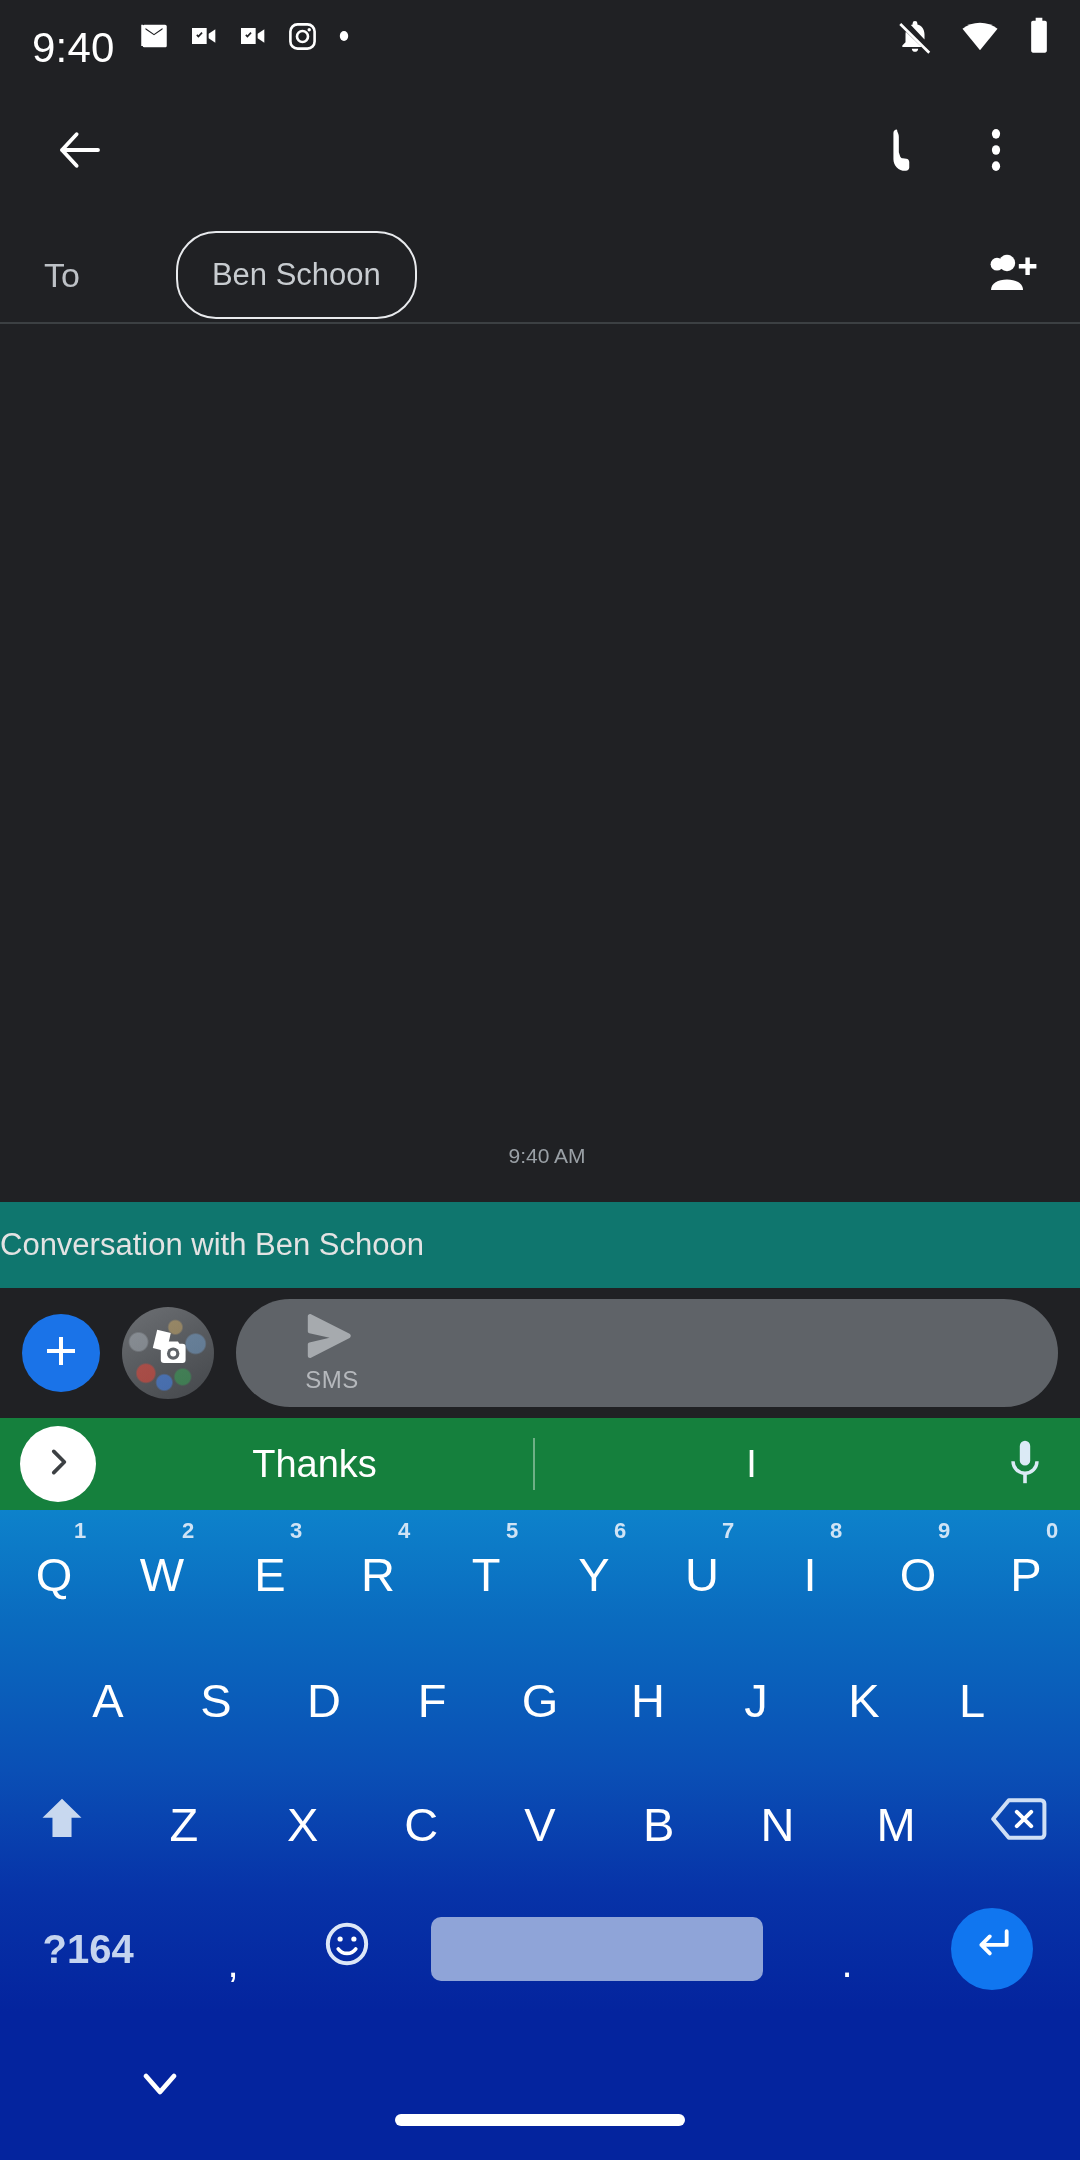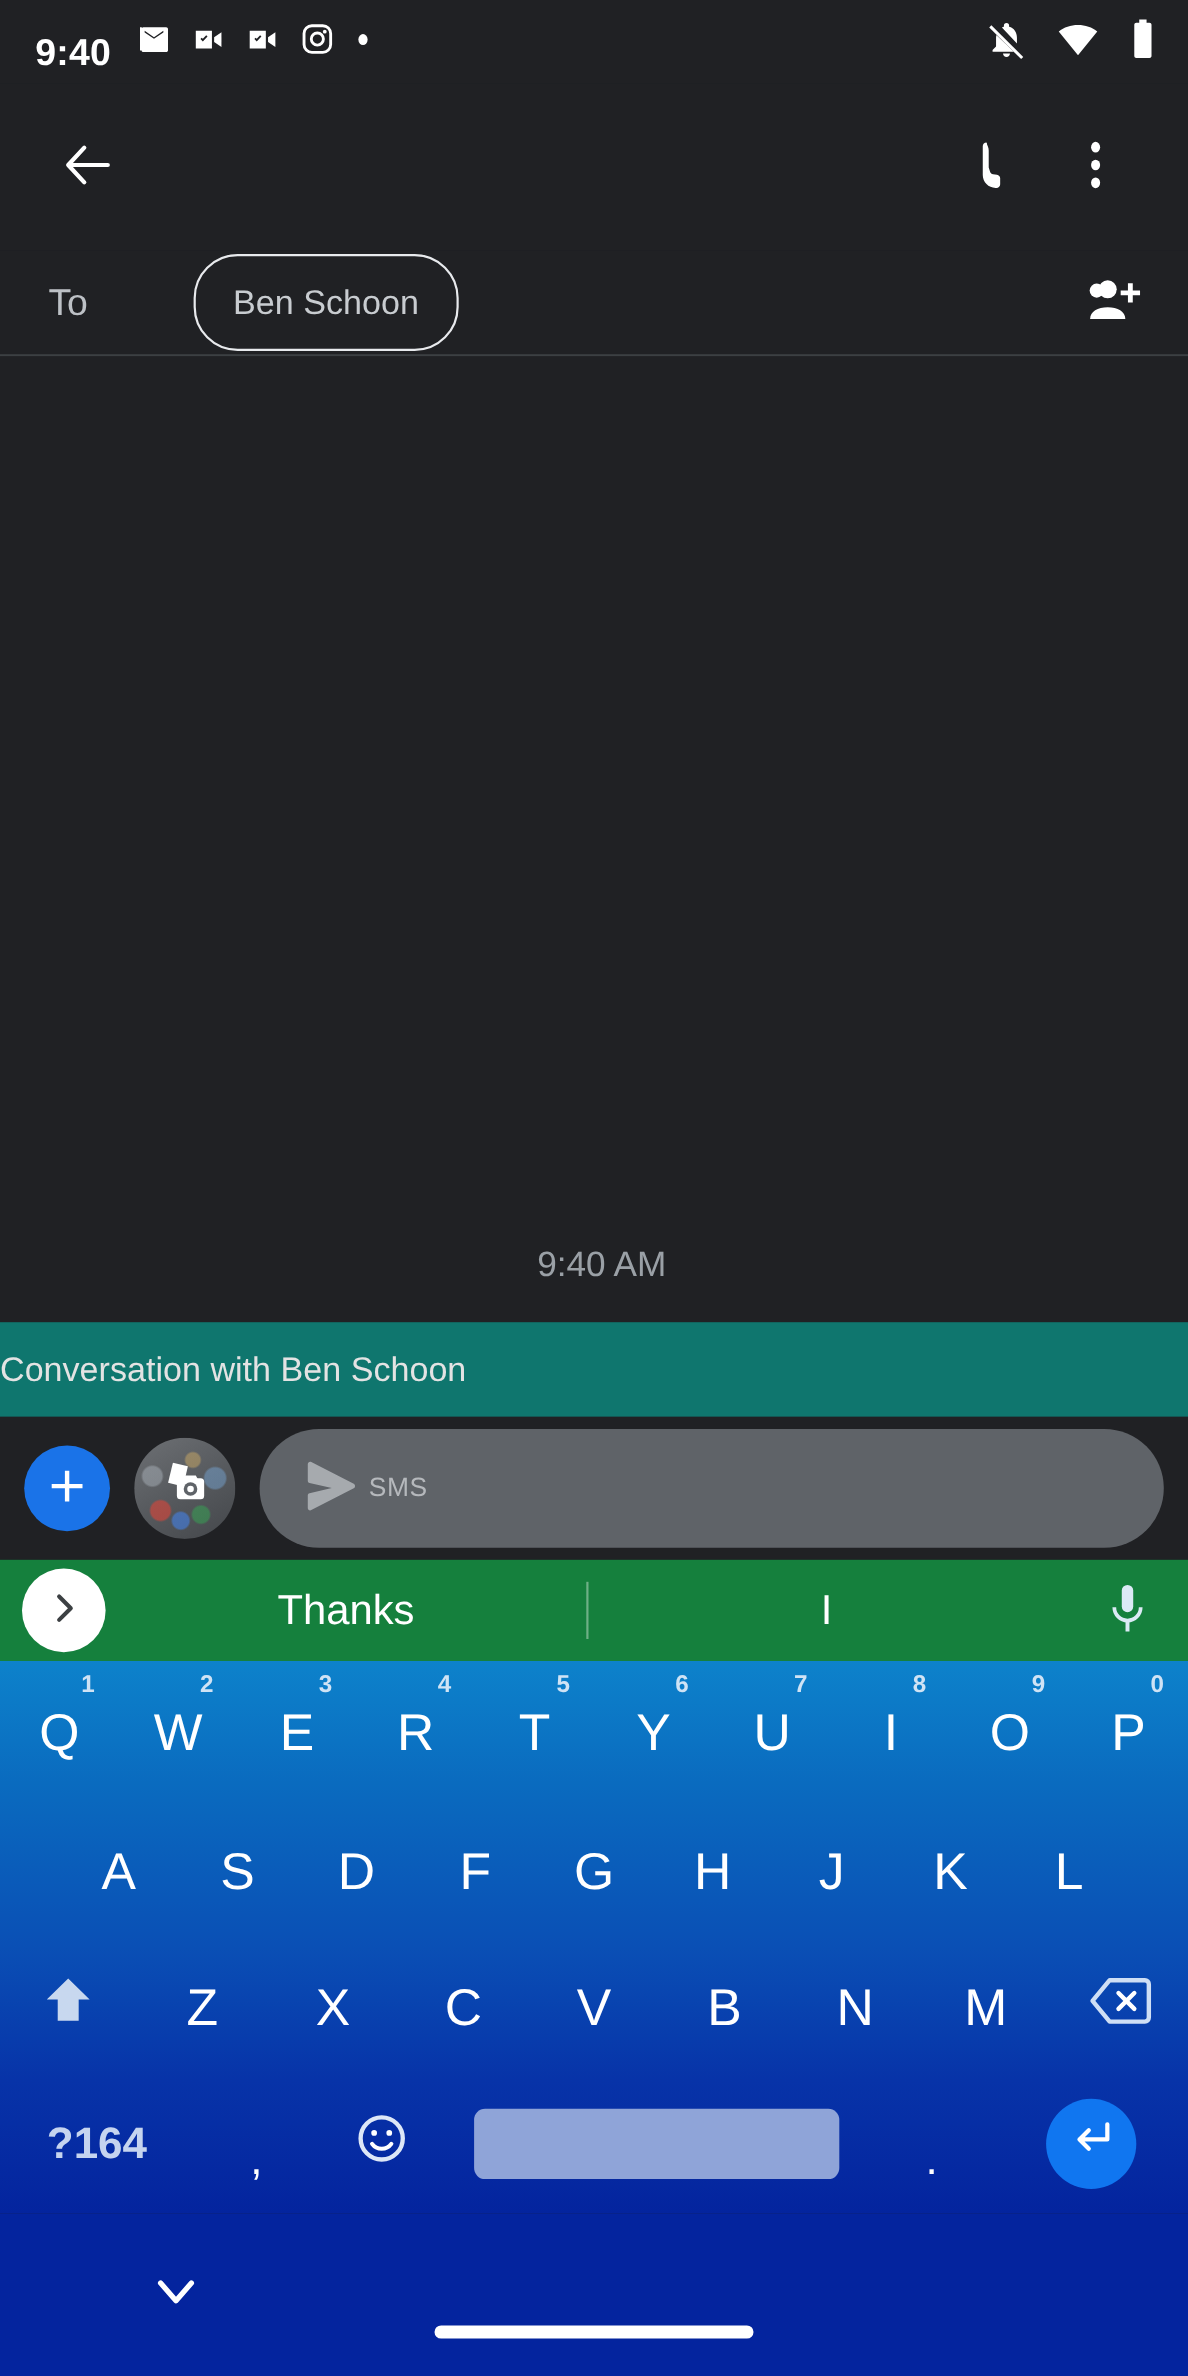--- a/index.html
+++ b/index.html
@@ -10,21 +10,21 @@
     overflow:hidden;
     position:relative;
   }
   .screen { width:1080px; height:2160px; position:relative; display:flex; flex-direction:column; }
 
   
   .statusbar {
     height:76px; flex:0 0 76px; background:#202124;
     display:flex; align-items:center; padding:0 28px 0 32px;
   }
-  .sb-clock { color:#ffffff; font-size:34px; letter-spacing:.2px; font-weight:700;margin-top:20px; }
+  .sb-clock { color:#ffffff; font-size:42px; letter-spacing:.2px; font-weight:400;margin-top:20px; }
   .sb-left-icons { display:flex; align-items:center; gap:17px; margin-left:22px; }
   .sb-spacer { flex:1 1 auto; }
   .sb-right-icons { display:flex; align-items:center; gap:26px; }
   .ic { display:block; }
 
   
   .appbar {
     height:152px; flex:0 0 152px; background:#202124;
     display:flex; align-items:center; padding:0 40px 0 36px;
   }
@@ -45,21 +45,21 @@
   }
   .chip-text { color:#c8ccd0; font-size:31px; }
   .recipient-row .grow { flex:1 1 auto; }
 
   
   .messages {
     flex:1 1 auto; background:#202124;
     display:flex; flex-direction:column; justify-content:flex-end;
     padding-bottom:34px;
   }
-  .timestamp { text-align:center; color:#9aa0a6; font-size:32px;margin-left:14px; }
+  .timestamp { text-align:center; color:#9aa0a6; font-size:21px;margin-left:14px; }
 
   
   .conv-banner {
     flex:0 0 86px; height:86px; background:#0f766e;
     display:flex; align-items:center; justify-content:flex-start;
   }
   .conv-banner-text { color:#e3e3e3; font-size:31px; }
 
   
   .compose {
@@ -83,21 +83,21 @@
     position:relative; display:flex; align-items:center; justify-content:center;
     overflow:hidden;
   }
   .msg-field {
     flex:1 1 auto; margin-left:22px; height:108px; border-radius:56px;
     background:#5f6368; display:flex; align-items:center; position:relative;
     padding:0 34px 0 42px;
   }
   .msg-placeholder { color:#dfe1e5; font-size:37px; flex:1 1 auto; }
   .send-wrap {
-    width:108px; flex:0 0 108px; display:flex; flex-direction:row;
+    width:108px; flex:0 0 108px; display:flex; flex-direction:column;
     align-items:center; justify-content:center; gap:2px;text-align:right;
   }
   .sms-label { color:#b5b8bc; font-size:24px; letter-spacing:.5px; }
 
   
   .kb { flex:0 0 auto; display:flex; flex-direction:column; }
   .suggest {
     flex:0 0 92px; height:92px; background:#15803d;
     display:flex; align-items:center; position:relative; padding-left:20px;
   }

